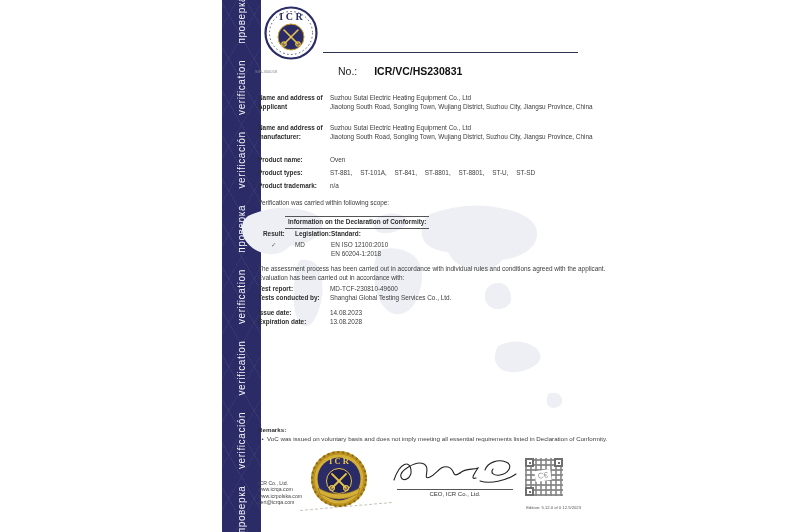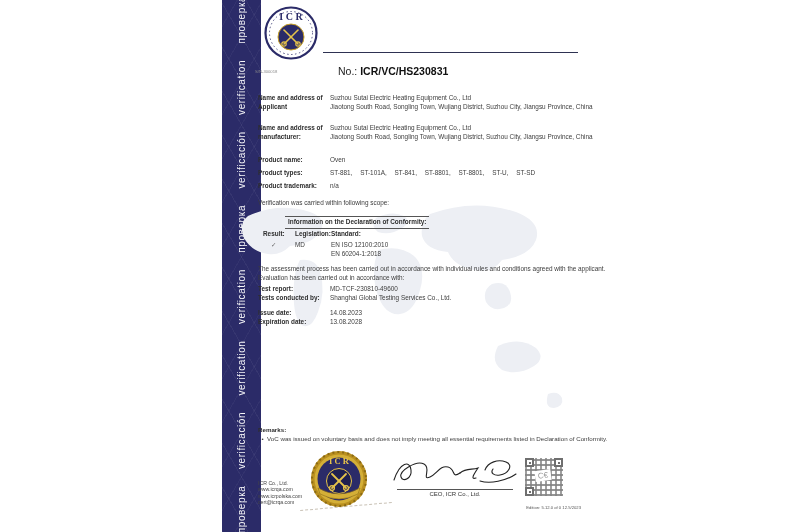--- a/index.html
+++ b/index.html
@@ -20,21 +20,21 @@
                   word-spacing:13px; white-space:nowrap; }
 
   
   .hdr-logo { position:absolute; left:42px; top:6px; width:54px; height:54px; }
   .title { position:absolute; left:102px; top:17px; width:254px;
            font-variant:small-caps; text-transform:lowercase;
            font-size:22px; letter-spacing:2.2px; color:#2e3252; white-space:nowrap; }
   .hdr-rule { position:absolute; left:101px; top:52px; width:255px; height:1px; background:#2e3252; }
   .serial { position:absolute; left:33px; top:69px; font-size:4.2px; color:#8a8a8a; }
   .docnum { position:absolute; left:116px; top:65px; font-size:10.5px; color:#222; }
-  .docnum b { font-weight:bold; color:#111; }
+  .docnum b { font-weight:bold; color:#111;margin-left:14px; }
 
   
   .body { position:absolute; left:36px; top:94px; width:320px; font-size:6.4px;
           color:#3c3c3c; line-height:1.4; z-index:2; }
   .frow { display:flex; }
   .flabel { width:72px; flex:none; font-weight:bold; color:#2e2e2e; }
   .fvalue { flex:1; }
   .nowrap { white-space:nowrap; }
   .mb12{margin-bottom:12px;} .mb14{margin-bottom:14px;} .mb4{margin-bottom:4px;}
   .mb8{margin-bottom:8px;} .mb2{margin-bottom:2px;}

